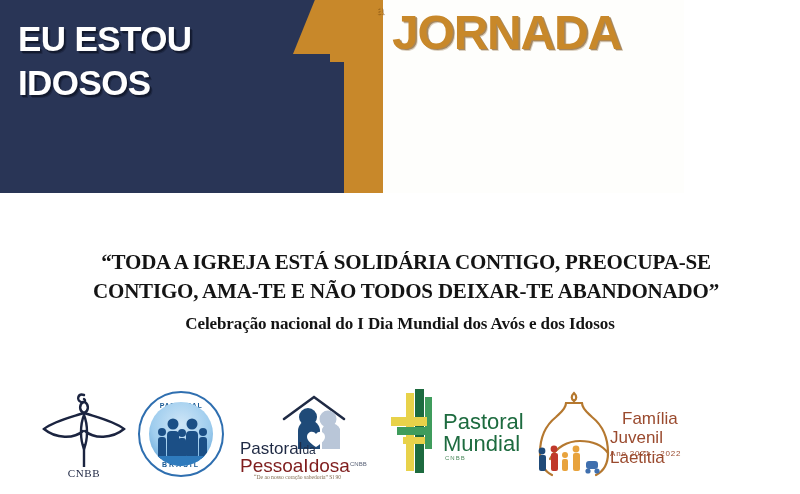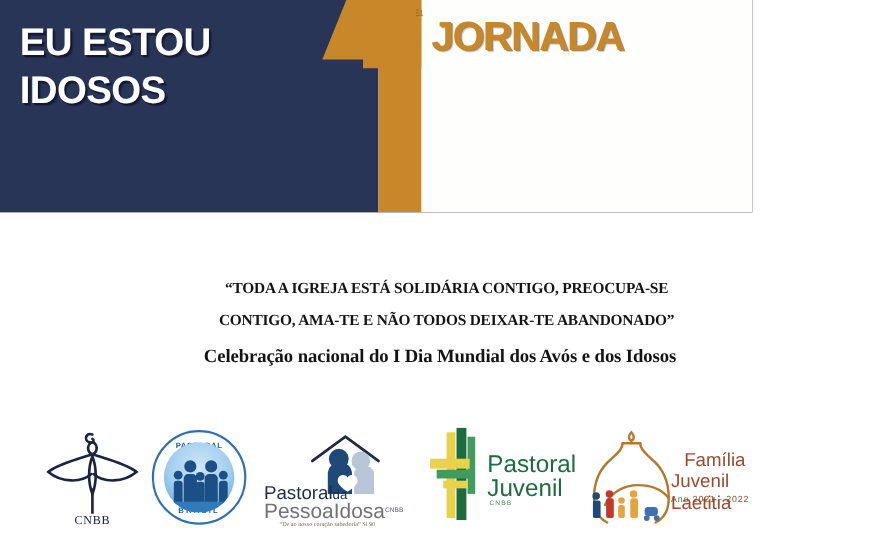--- a/index.html
+++ b/index.html
@@ -7,21 +7,21 @@
   body{
     width:800px;height:494px;
     background:#ffffff;
     font-family:"Liberation Sans", sans-serif;
     overflow:hidden;
     position:relative;
   }
   .poster{position:relative;width:800px;height:494px;background:#ffffff;overflow:hidden;}
 
   
-  .banner{position:absolute;left:0;top:0;width:684px;height:193px;background:#0f172a;overflow:hidden;}
+  .banner{position:absolute;left:0;top:0;width:684px;height:193px;background:#7f1d1d;overflow:hidden;}
   .banner-navy{position:absolute;left:0;top:0;width:344px;height:193px;background:#293556;}
   .banner-white{position:absolute;left:344px;top:0;width:456px;height:193px;background:#fefefc;}
 
   
   .numeral-one{position:absolute;left:0;top:0;width:800px;height:193px;pointer-events:none;}
   .one-stem{position:absolute;left:344px;top:0;width:39px;height:193px;background:#c8882a;}
   .one-flag{position:absolute;left:293px;top:0;width:60px;height:54px;background:#c8882a;
             transform:skewX(-22deg);transform-origin:bottom right;}
   .one-joint{position:absolute;left:330px;top:0;width:53px;height:62px;background:#c8882a;}
 
@@ -30,38 +30,38 @@
     color:#ffffff;font-weight:700;font-size:35px;line-height:44px;
     letter-spacing:-0.6px;white-space:nowrap;
     font-family:"Liberation Sans", sans-serif;
     text-shadow:
        1.6px 1.6px 0 rgba(10,14,30,.55),
        2.6px 2.6px 0 rgba(10,14,30,.30);
   }
 
   .gold-text{position:absolute;left:392px;top:6px;width:408px;}
   .gold-line{
-    color:#c8882a;font-weight:700;font-size:37px;line-height:53px;
+    color:#c8882a;font-weight:700;font-size:48px;line-height:53px;
     letter-spacing:-1.2px;white-space:nowrap;
     font-family:"Liberation Sans", sans-serif;
     text-shadow:
        1.4px 1.4px 0 rgba(120,74,16,.55),
        2.2px 2.2px 0 rgba(120,74,16,.25);
   }
   .ordinal{
     position:absolute;left:376px;top:4px;
     color:#c8882a;font-weight:700;font-size:20px;
     font-family:"Liberation Sans", sans-serif;
     text-shadow:1.2px 1.2px 0 rgba(120,74,16,.5);
   }
 
   
   .quote{position:absolute;left:0;top:248px;width:800px;text-align:center;}
   .quote-line{
-    color:#141414;font-weight:700;font-size:14px;line-height:29px;
+    color:#141414;font-weight:700;font-size:21px;line-height:29px;
     letter-spacing:-0.2px;white-space:nowrap;
     font-family:"Liberation Serif", serif;
     margin-left:12px;
   }
   .subtitle{
     margin-top:8px;color:#141414;font-weight:700;font-size:17px;
     letter-spacing:-0.1px;white-space:nowrap;
     font-family:"Liberation Serif", serif;
   }
 
@@ -94,21 +94,21 @@
     font-family:"Liberation Sans", sans-serif;
   }
   .pf-arc-top{top:9px;}
   .pf-arc-bot{bottom:7px;letter-spacing:2px;}
 
   
   .logo-ppi{left:238px;top:6px;width:132px;height:94px;}
   .ppi-txt1{position:absolute;left:2px;top:50px;font-size:17px;color:#1f2a44;
             font-family:"Liberation Sans", sans-serif;}
   .ppi-txt1 i{font-style:normal;font-size:12px;}
-  .ppi-txt2{position:absolute;left:2px;top:66px;font-size:19px;color:#737373;
+  .ppi-txt2{position:absolute;left:2px;top:66px;font-size:19px;color:#7f1d1d;
             font-family:"Liberation Sans", sans-serif;}
   .ppi-cnbb{position:absolute;left:112px;top:72px;font-size:6px;color:#5a6378;
             font-family:"Liberation Sans", sans-serif;}
   .ppi-tag{position:absolute;left:16px;top:85px;font-size:5.6px;color:#7e6a4e;
            font-family:"Liberation Serif", serif;white-space:nowrap;}
 
   
   .logo-pj{left:385px;top:4px;width:140px;height:96px;}
   .pj-txt1{position:absolute;left:58px;top:22px;font-size:22px;color:#1d6b3f;
            font-family:"Liberation Sans", sans-serif;}
@@ -217,21 +217,21 @@
     <div class="logo logo-pj">
       <svg width="56" height="86" viewBox="0 0 56 86">
         <rect x="30" y="2" width="9" height="84" fill="#1d6b3f"></rect>
         <rect x="21" y="6" width="8" height="78" fill="#e8d24a"></rect>
         <rect x="40" y="10" width="7" height="52" fill="#3f9c5c"></rect>
         <rect x="6" y="30" width="36" height="9" fill="#e8d24a"></rect>
         <rect x="12" y="40" width="30" height="8" fill="#3f9c5c"></rect>
         <rect x="18" y="50" width="22" height="7" fill="#e8d24a"></rect>
       </svg>
       <div class="pj-txt1">Pastoral</div>
-      <div class="pj-txt2">Juvenil</div>
+      <div class="pj-txt2">Mundial</div>
       <div class="pj-cnbb">CNBB</div>
     </div>
 
     <div class="logo logo-fal">
       <svg width="90" height="92" viewBox="0 0 90 92">
         <g fill="none" stroke="#b5782f" stroke-width="2.2" stroke-linecap="round">
           <path d="M44 6 C41 9 41 12 44 14 C47 12 47 9 44 6 Z"></path>
           <path d="M36 16 C36 22 30 26 26 30 C16 38 10 50 10 66 C10 76 14 84 22 88"></path>
           <path d="M52 16 C52 22 58 26 62 30 C72 38 78 50 78 66 C78 76 74 84 66 88"></path>
           <path d="M36 16 L52 16"></path>

